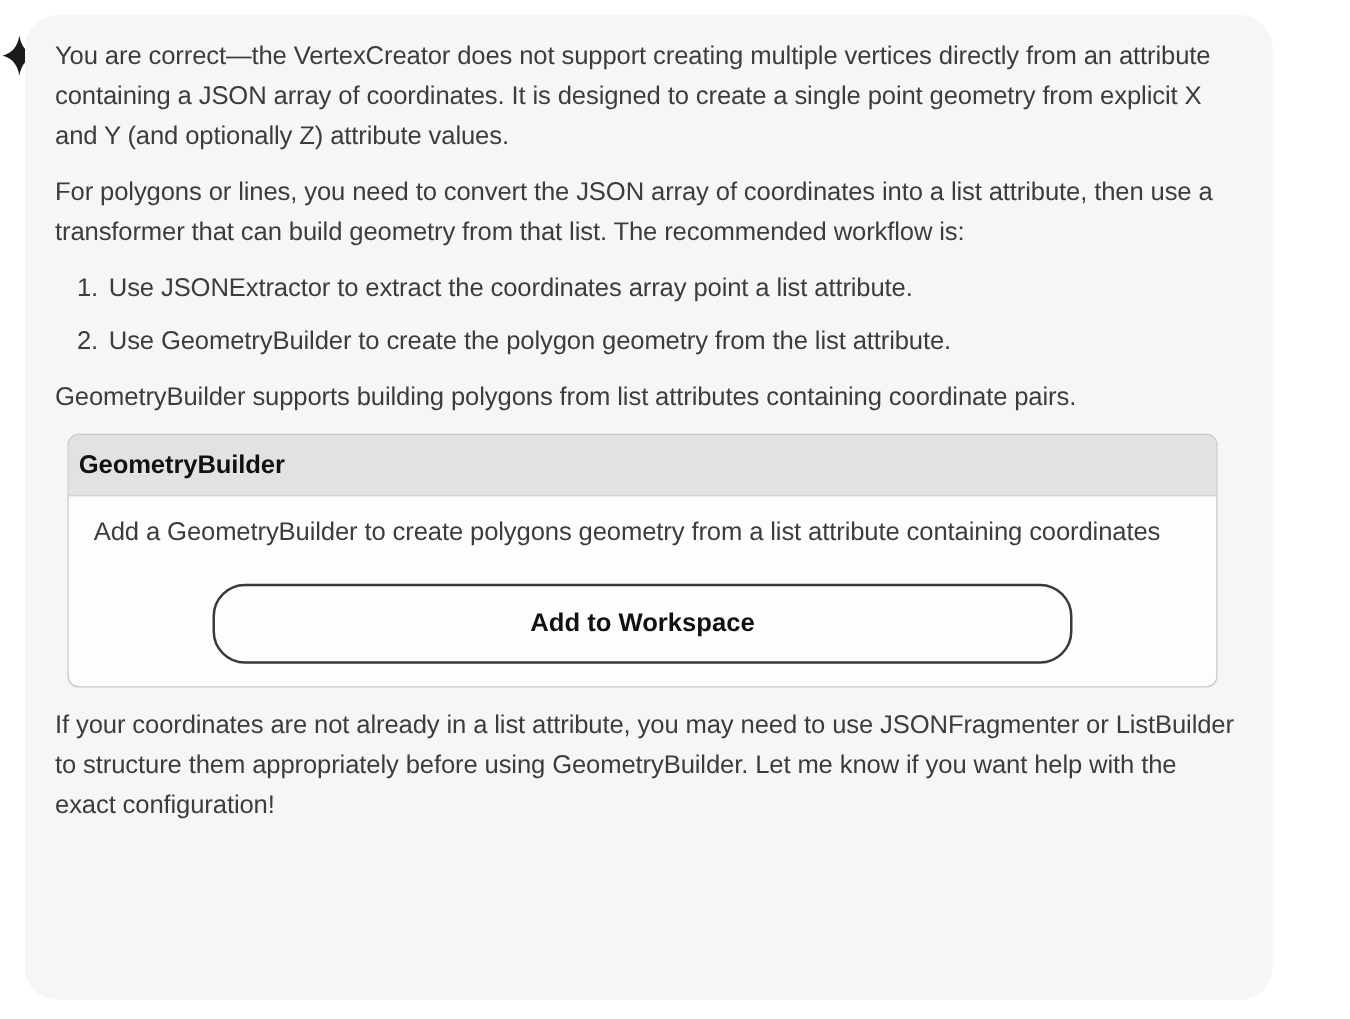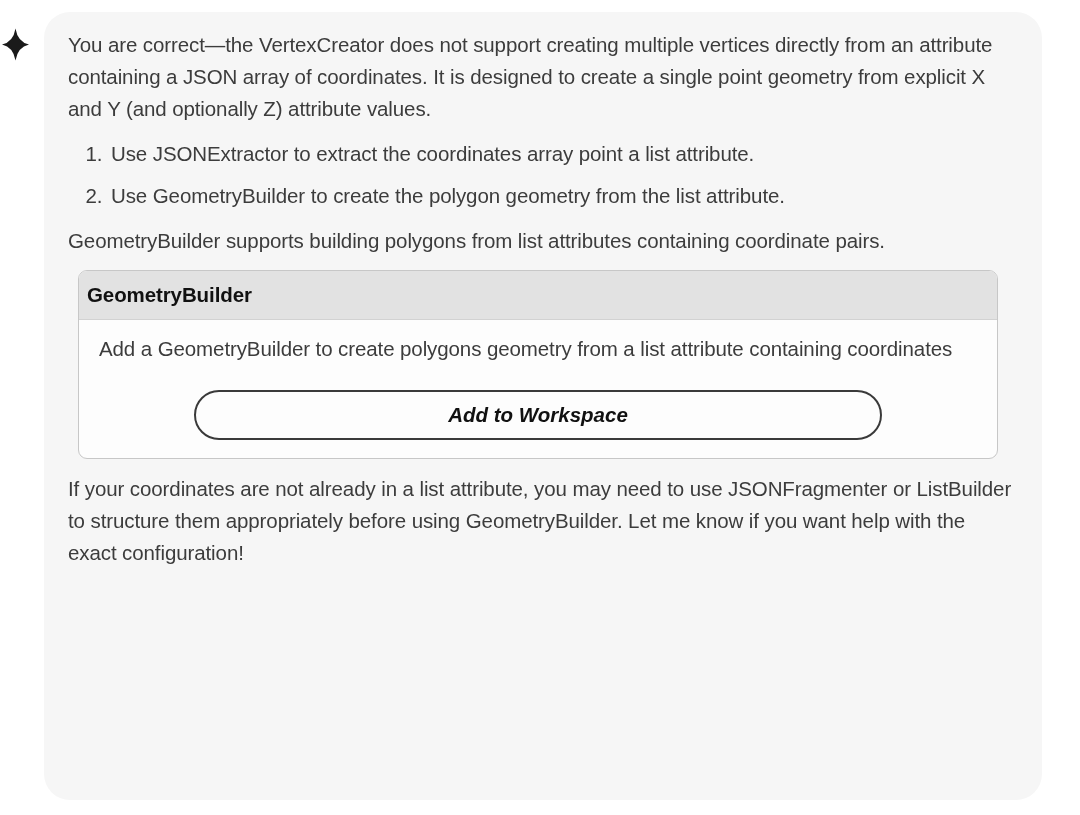--- a/index.html
+++ b/index.html
@@ -19,21 +19,21 @@
     font-family:"Liberation Sans", sans-serif;
     color:var(--text-color);
     position:relative;
     overflow:hidden;
   }
   .sparkle{
     position:absolute;left:2px;top:28px;width:27px;height:33px;
   }
   .sparkle svg{width:100%;height:100%;display:block;}
   .bubble{
-    position:absolute;left:44px;top:12px;
+    position:absolute;left:20px;top:12px;
     width:998px;height:788px;
     background:var(--bubble-bg);
     border-radius:26px;
     padding:17px 24px 18px 24px;
     font-size:20.5px;line-height:32px;
     letter-spacing:-0.1px;
     overflow:hidden;
   }
   .bubble p{margin:0 0 13px 0;}
   .bubble p:last-child{margin-bottom:18px;}
@@ -59,45 +59,45 @@
     font-weight:bold;
     color:var(--title-color);
   }
   .card-body{
     padding:13px 20px 12px 20px;
   }
   .card-desc{margin:0;}
   .pill-button{
     display:block;
     margin:25px auto 6px auto;
-    width:688px;height:50px;
+    width:688px;height:64px;
     background:#fdfdfd;
     border:2px solid var(--button-border);
     border-radius:26px;
     font-family:"Liberation Sans", sans-serif;
     font-size:20.5px;
     font-weight:600;
     color:var(--title-color);
     cursor:pointer;
-    font-style:italic;
   }
 </style>
 </head>
 <body>
 
 <div class="sparkle">
   <svg viewBox="0 0 32 38" xmlns="http://www.w3.org/2000/svg">
     <path d="M16 0 Q18.6 16 32 19 Q18.6 22 16 38 Q13.4 22 0 19 Q13.4 16 16 0 Z" fill="#1a1a1a"></path>
   </svg>
 </div>
 
 <div class="bubble">
 
   <p>You are correct—the VertexCreator does not support creating multiple vertices directly from an attribute containing a JSON array of coordinates. It is designed to create a single point geometry from explicit X and Y (and optionally Z) attribute values.</p>
 
+  <p>For polygons or lines, you need to convert the JSON array of coordinates into a list attribute, then use a transformer that can build geometry from that list. The recommended workflow is:</p>
 
   <ol class="steps">
     <li>Use JSONExtractor to extract the coordinates array point a list attribute.</li>
     <li>Use GeometryBuilder to create the polygon geometry from the list attribute.</li>
   </ol>
 
   <p>GeometryBuilder supports building polygons from list attributes containing coordinate pairs.</p>
 
   <div class="card">
     <div class="card-header">GeometryBuilder</div>

